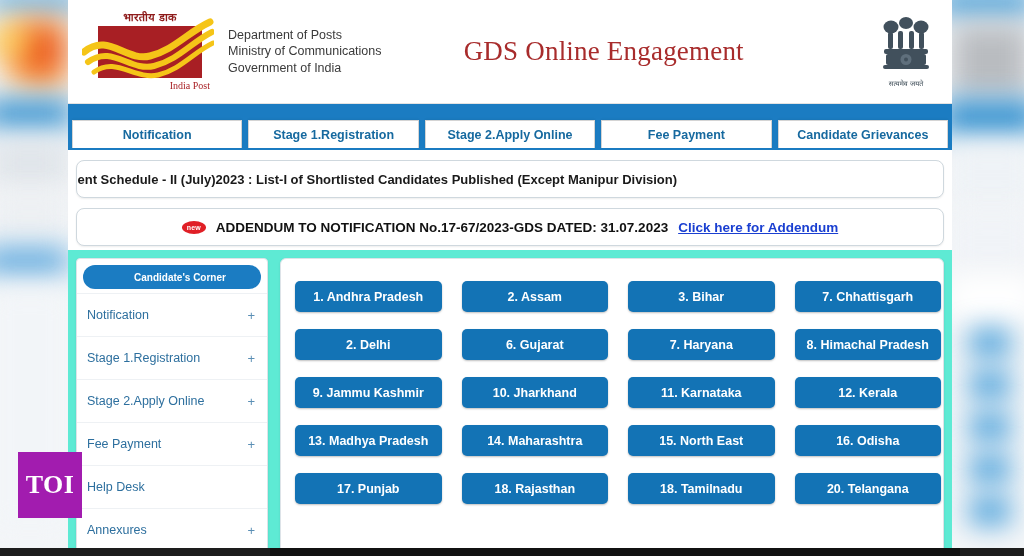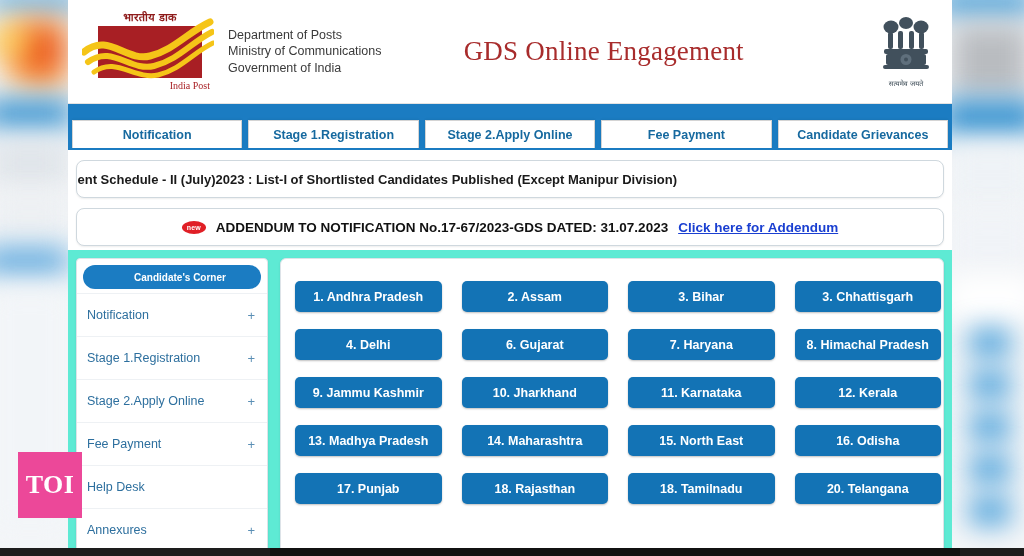--- a/index.html
+++ b/index.html
@@ -306,21 +306,21 @@
     white-space: nowrap;
   }
 
   
   #toi-watermark {
     position: absolute;
     left: 18px;
     top: 452px;
     width: 64px;
     height: 66px;
-    background: #ec4899;
+    background: #a21caf;
     display: flex;
     align-items: center;
     justify-content: center;
     font-family: "Liberation Serif", serif;
     font-size: 26px;
     font-weight: bold;
     color: #ffffff;
     letter-spacing: .5px;
     z-index: 40;
   }
@@ -445,22 +445,22 @@
         <span>Annexures</span>
         <span class="side-plus">+</span>
       </div>
     </div>
 
     <div id="main-panel">
       <div id="state-grid">
         <div class="state-btn">1. Andhra Pradesh</div>
         <div class="state-btn">2. Assam</div>
         <div class="state-btn">3. Bihar</div>
-        <div class="state-btn">3. Chhattisgarh</div>
-        <div class="state-btn">4. Delhi</div>
+        <div class="state-btn">7. Chhattisgarh</div>
+        <div class="state-btn">2. Delhi</div>
         <div class="state-btn">6. Gujarat</div>
         <div class="state-btn">7. Haryana</div>
         <div class="state-btn">8. Himachal Pradesh</div>
         <div class="state-btn">9. Jammu Kashmir</div>
         <div class="state-btn">10. Jharkhand</div>
         <div class="state-btn">11. Karnataka</div>
         <div class="state-btn">12. Kerala</div>
         <div class="state-btn">13. Madhya Pradesh</div>
         <div class="state-btn">14. Maharashtra</div>
         <div class="state-btn">15. North East</div>

